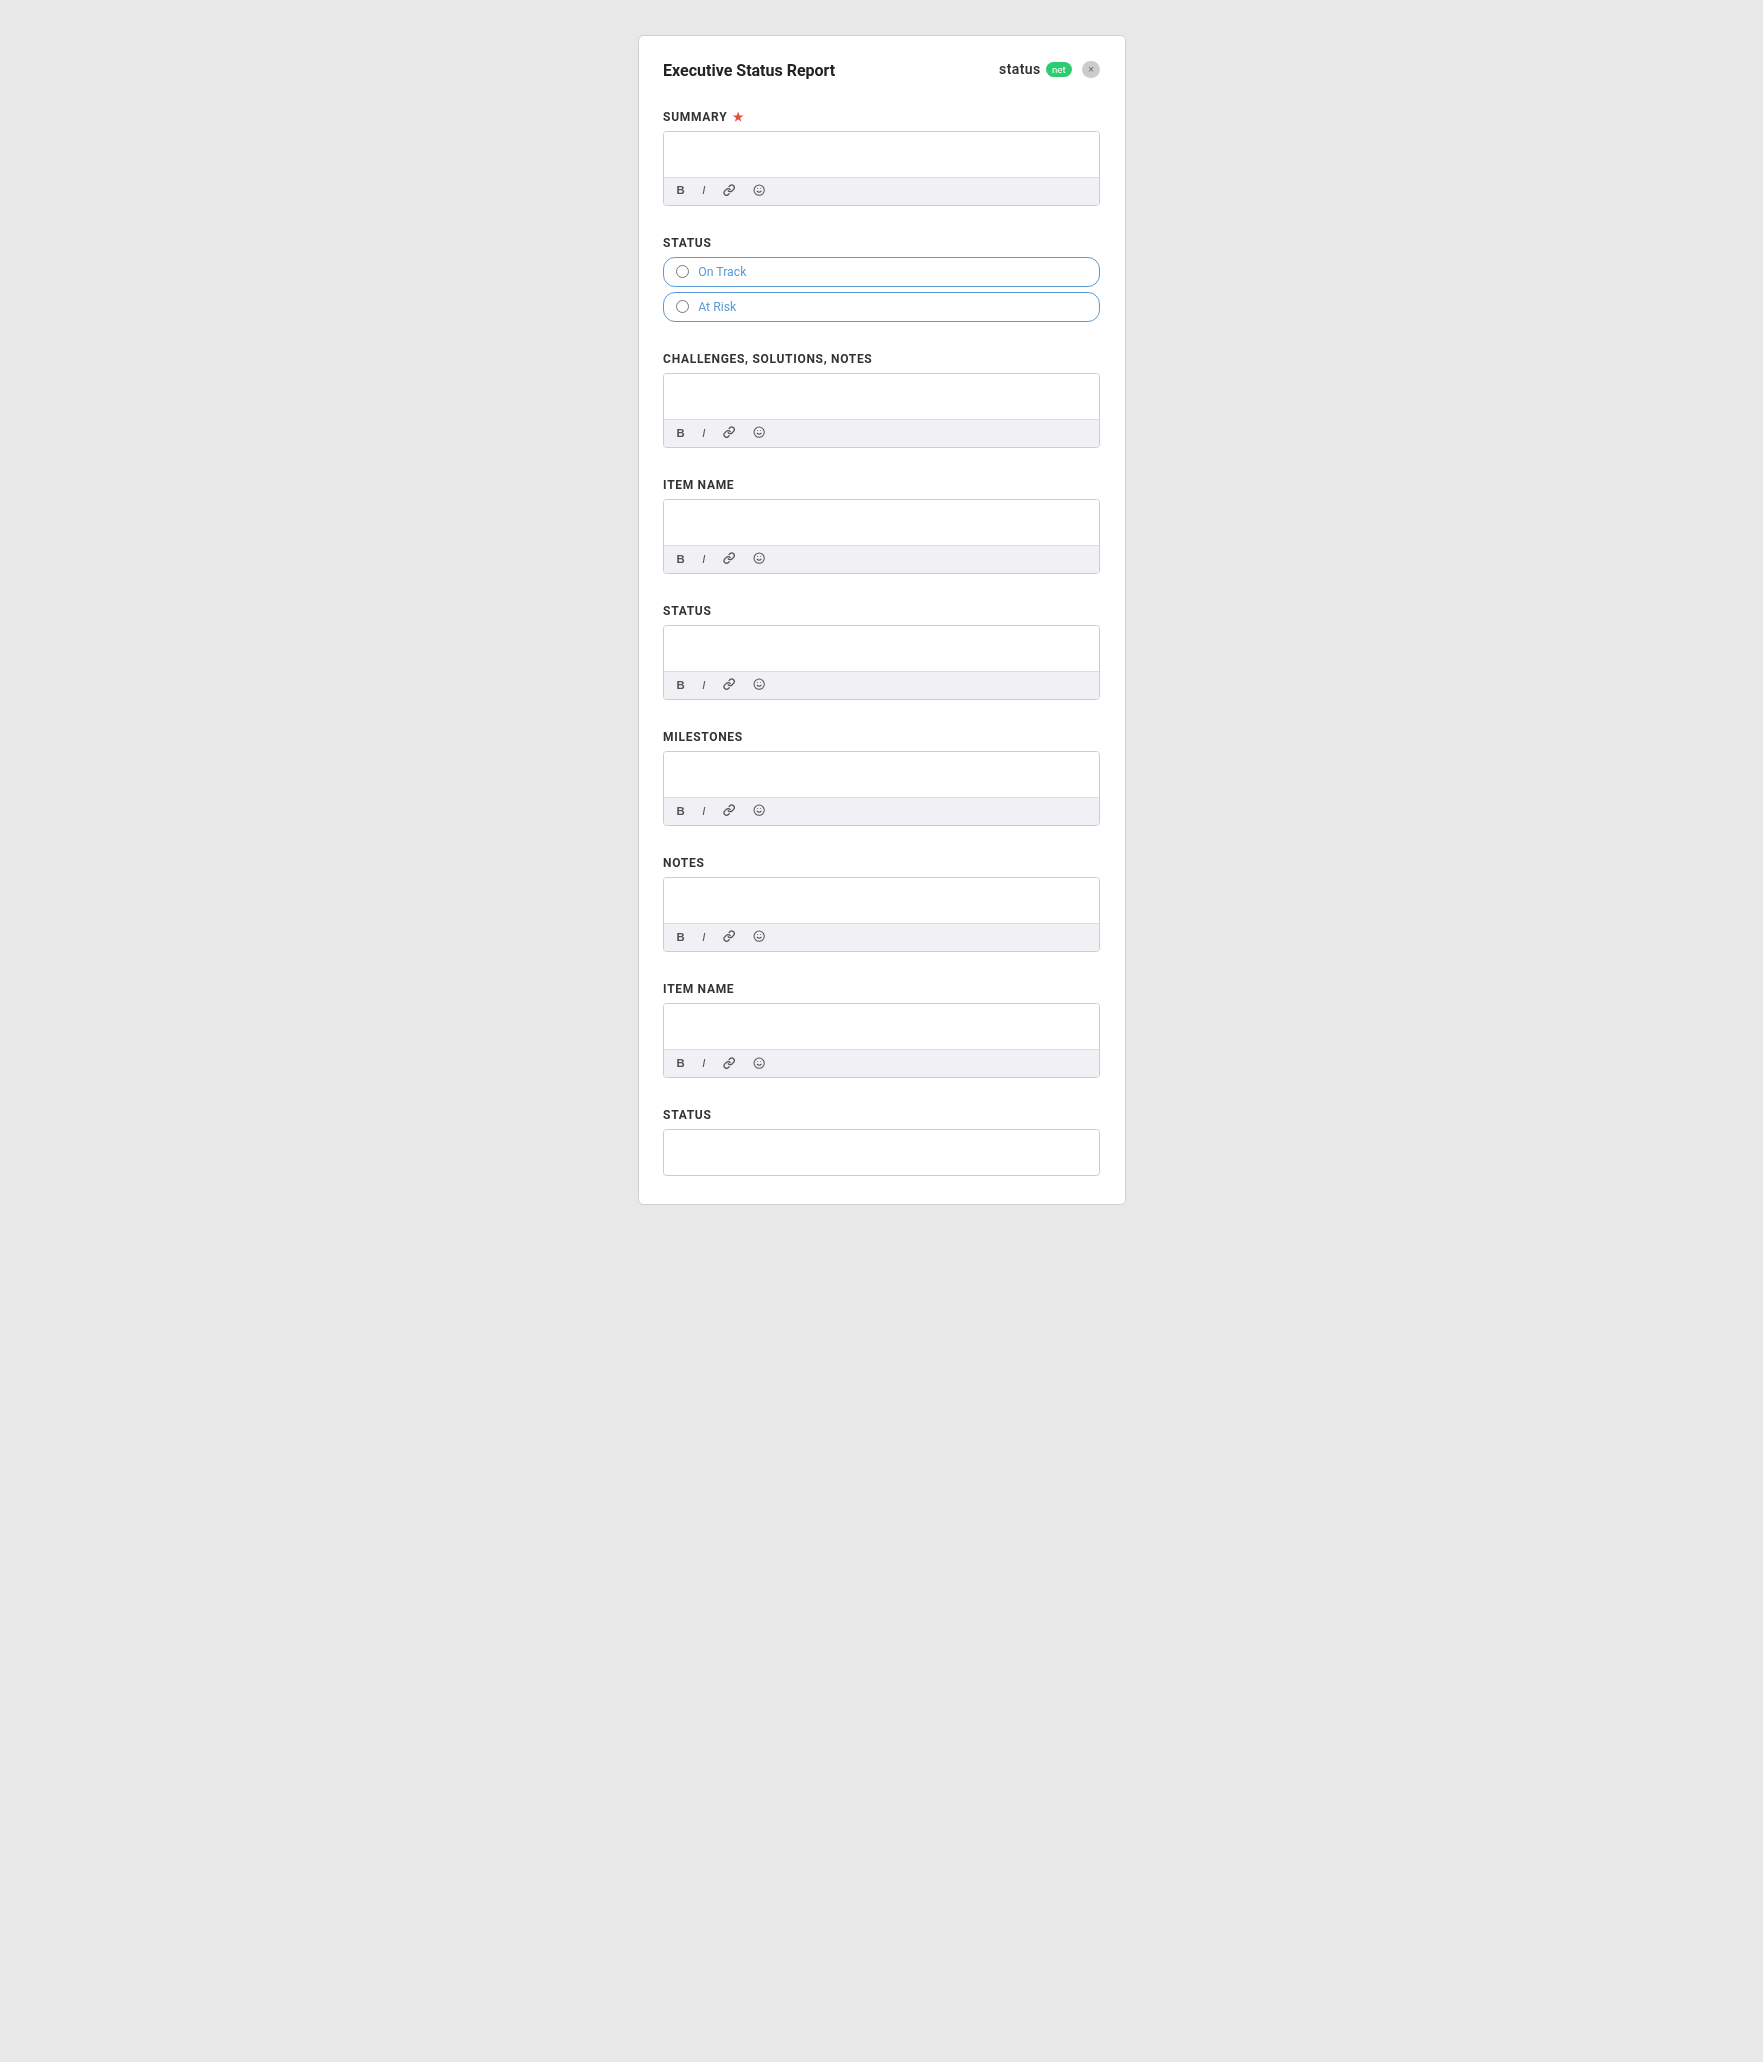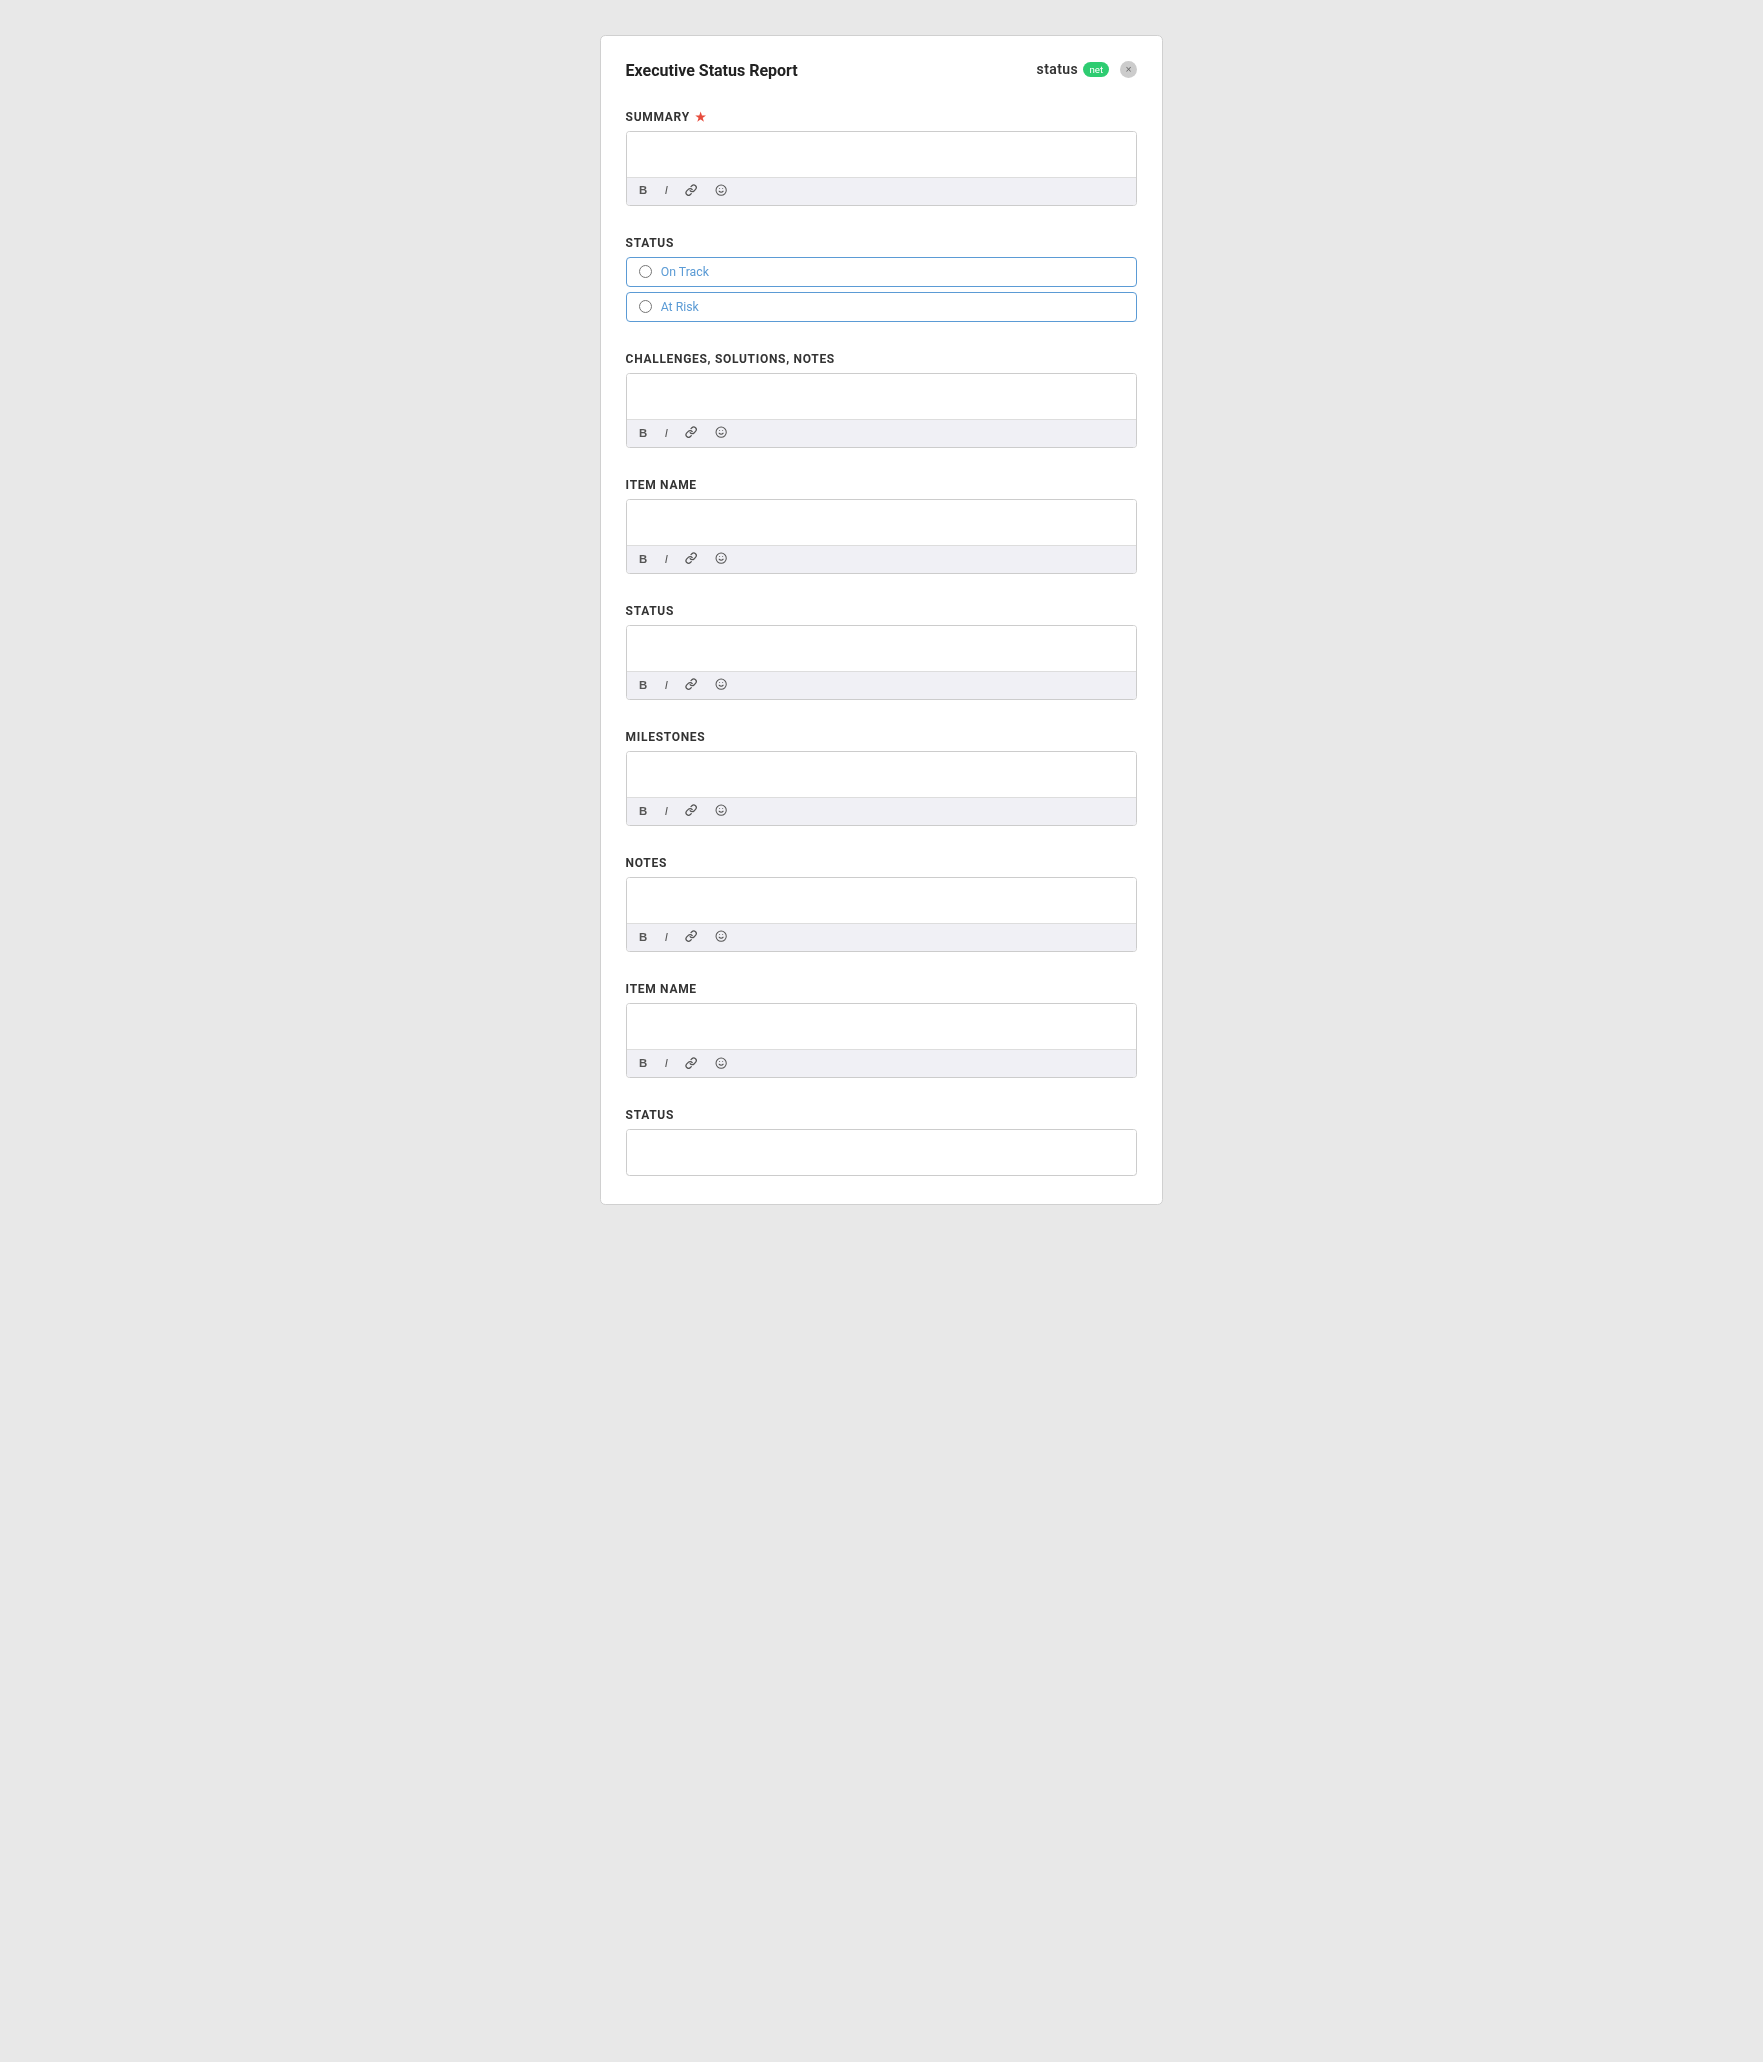--- a/index.html
+++ b/index.html
@@ -15,21 +15,21 @@
       align-items: flex-start;
       min-height: 100vh;
       padding: 35px 17.6px;
       font-family: -apple-system, BlinkMacSystemFont, 'Segoe UI', Roboto, sans-serif;
     }
 
     .card {
       background: #ffffff;
       border: 0.9px solid #d0d0d0;
       border-radius: 5.3px;
-      width: 563px;
+      width: 488px;
       padding: 24.6px 24.6px 28px 24.6px;
       position: relative;
     }
 
     .card-header {
       display: flex;
       justify-content: space-between;
       align-items: flex-start;
       margin-bottom: 16px;
     }
@@ -136,21 +136,21 @@
     }
 
     .toolbar-btn.italic {
       font-style: italic;
     }
 
     .radio-option {
       display: flex;
       align-items: center;
       border: 0.9px solid #5b9bd5;
-      border-radius: 4px;
+      border-radius: 12px;
       padding: 7px 12.3px;
       margin-bottom: 5.3px;
       cursor: pointer;
       background: #fff;
     }
 
     .radio-option input[type="radio"] {
       margin-right: 8.8px;
       accent-color: #5b9bd5;
     }

